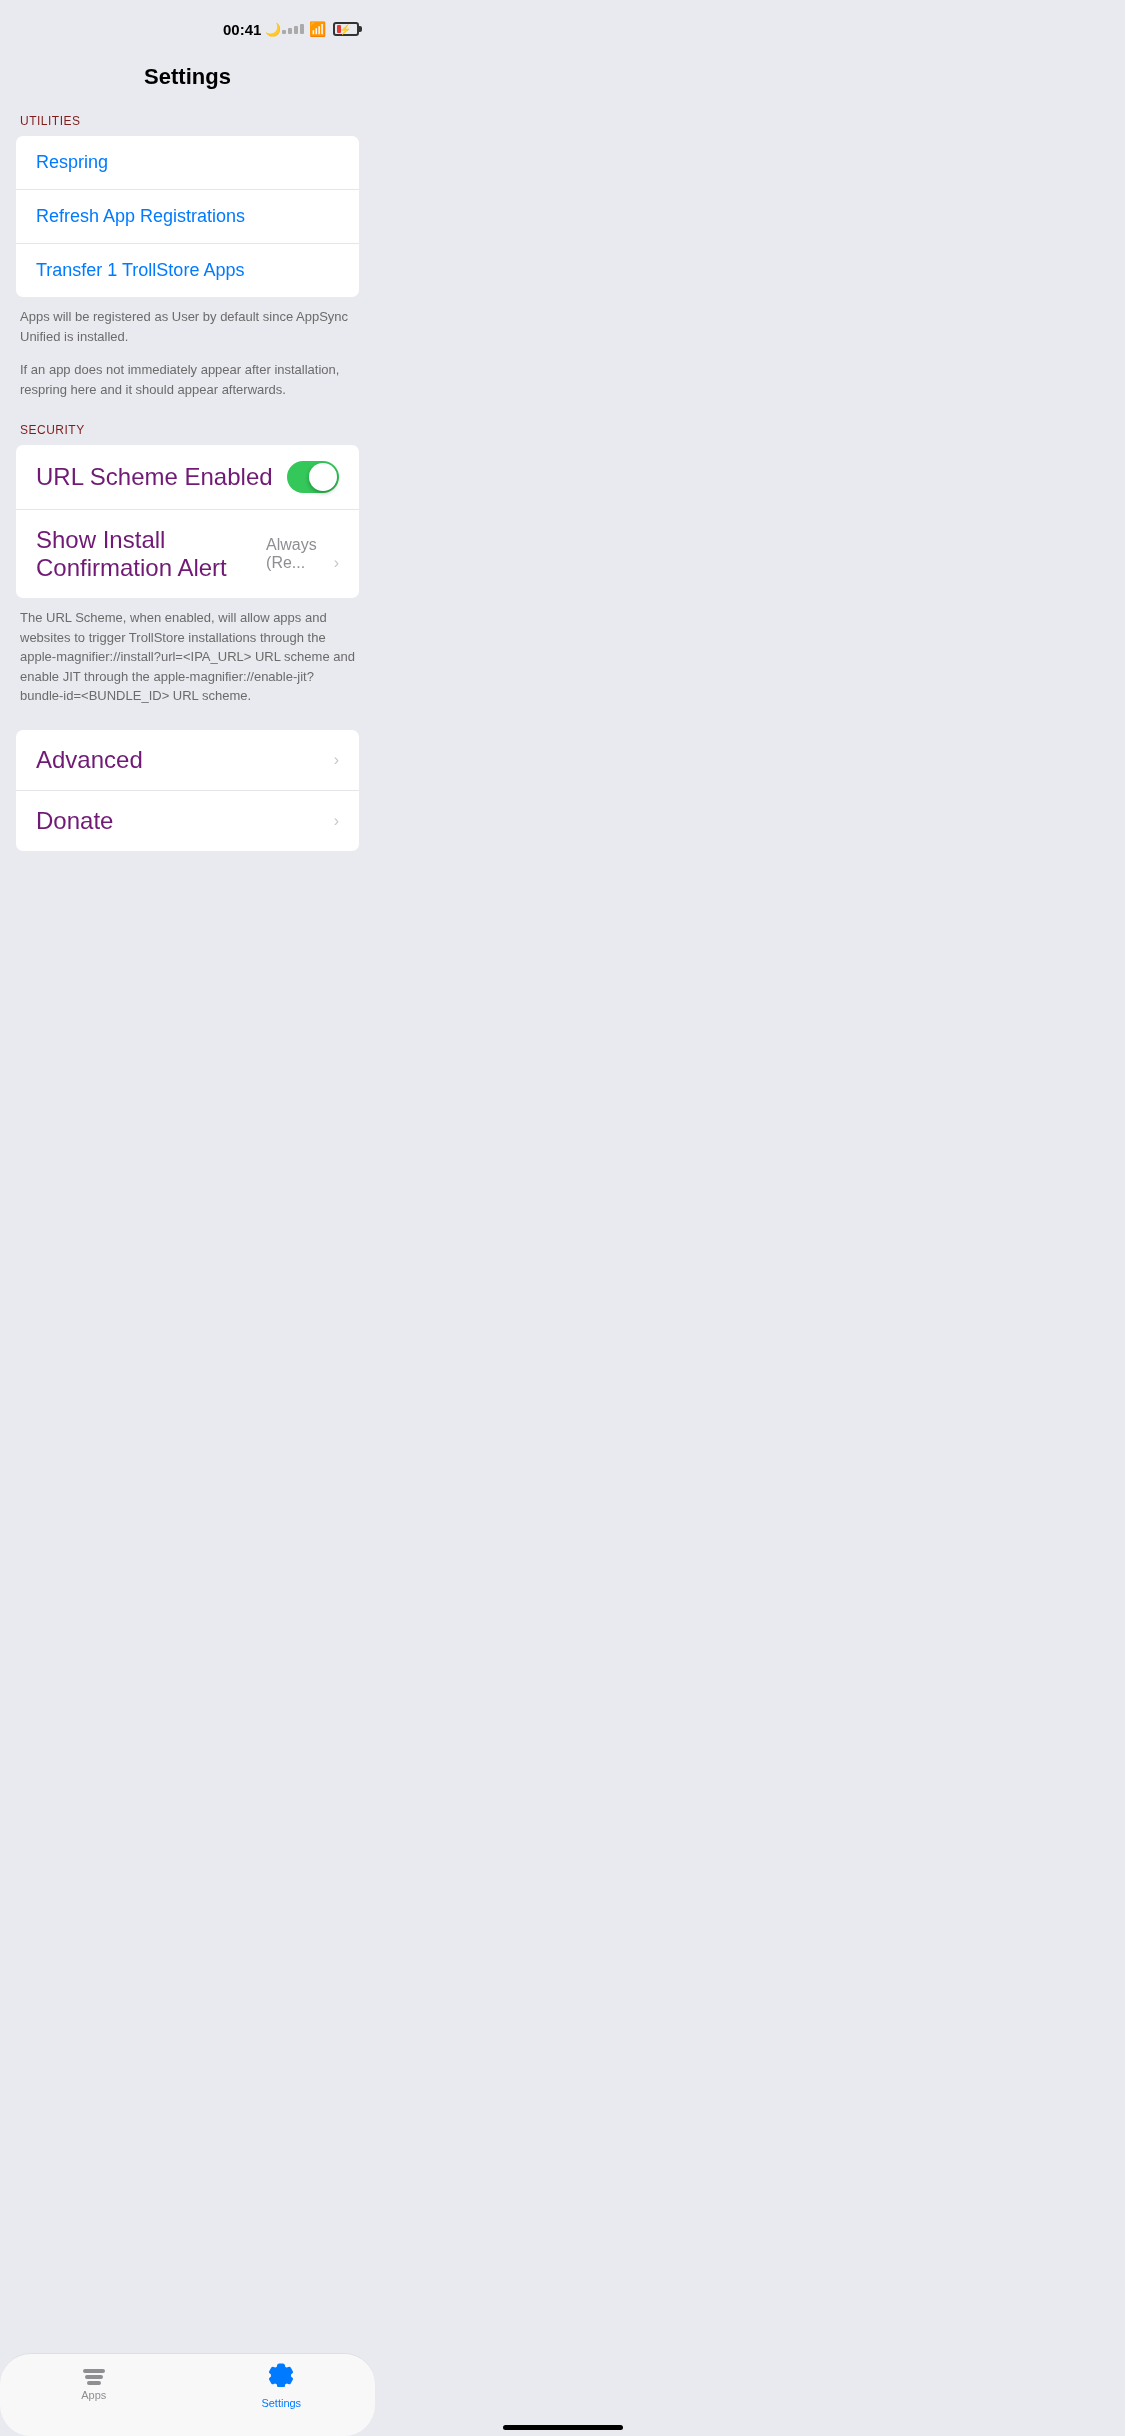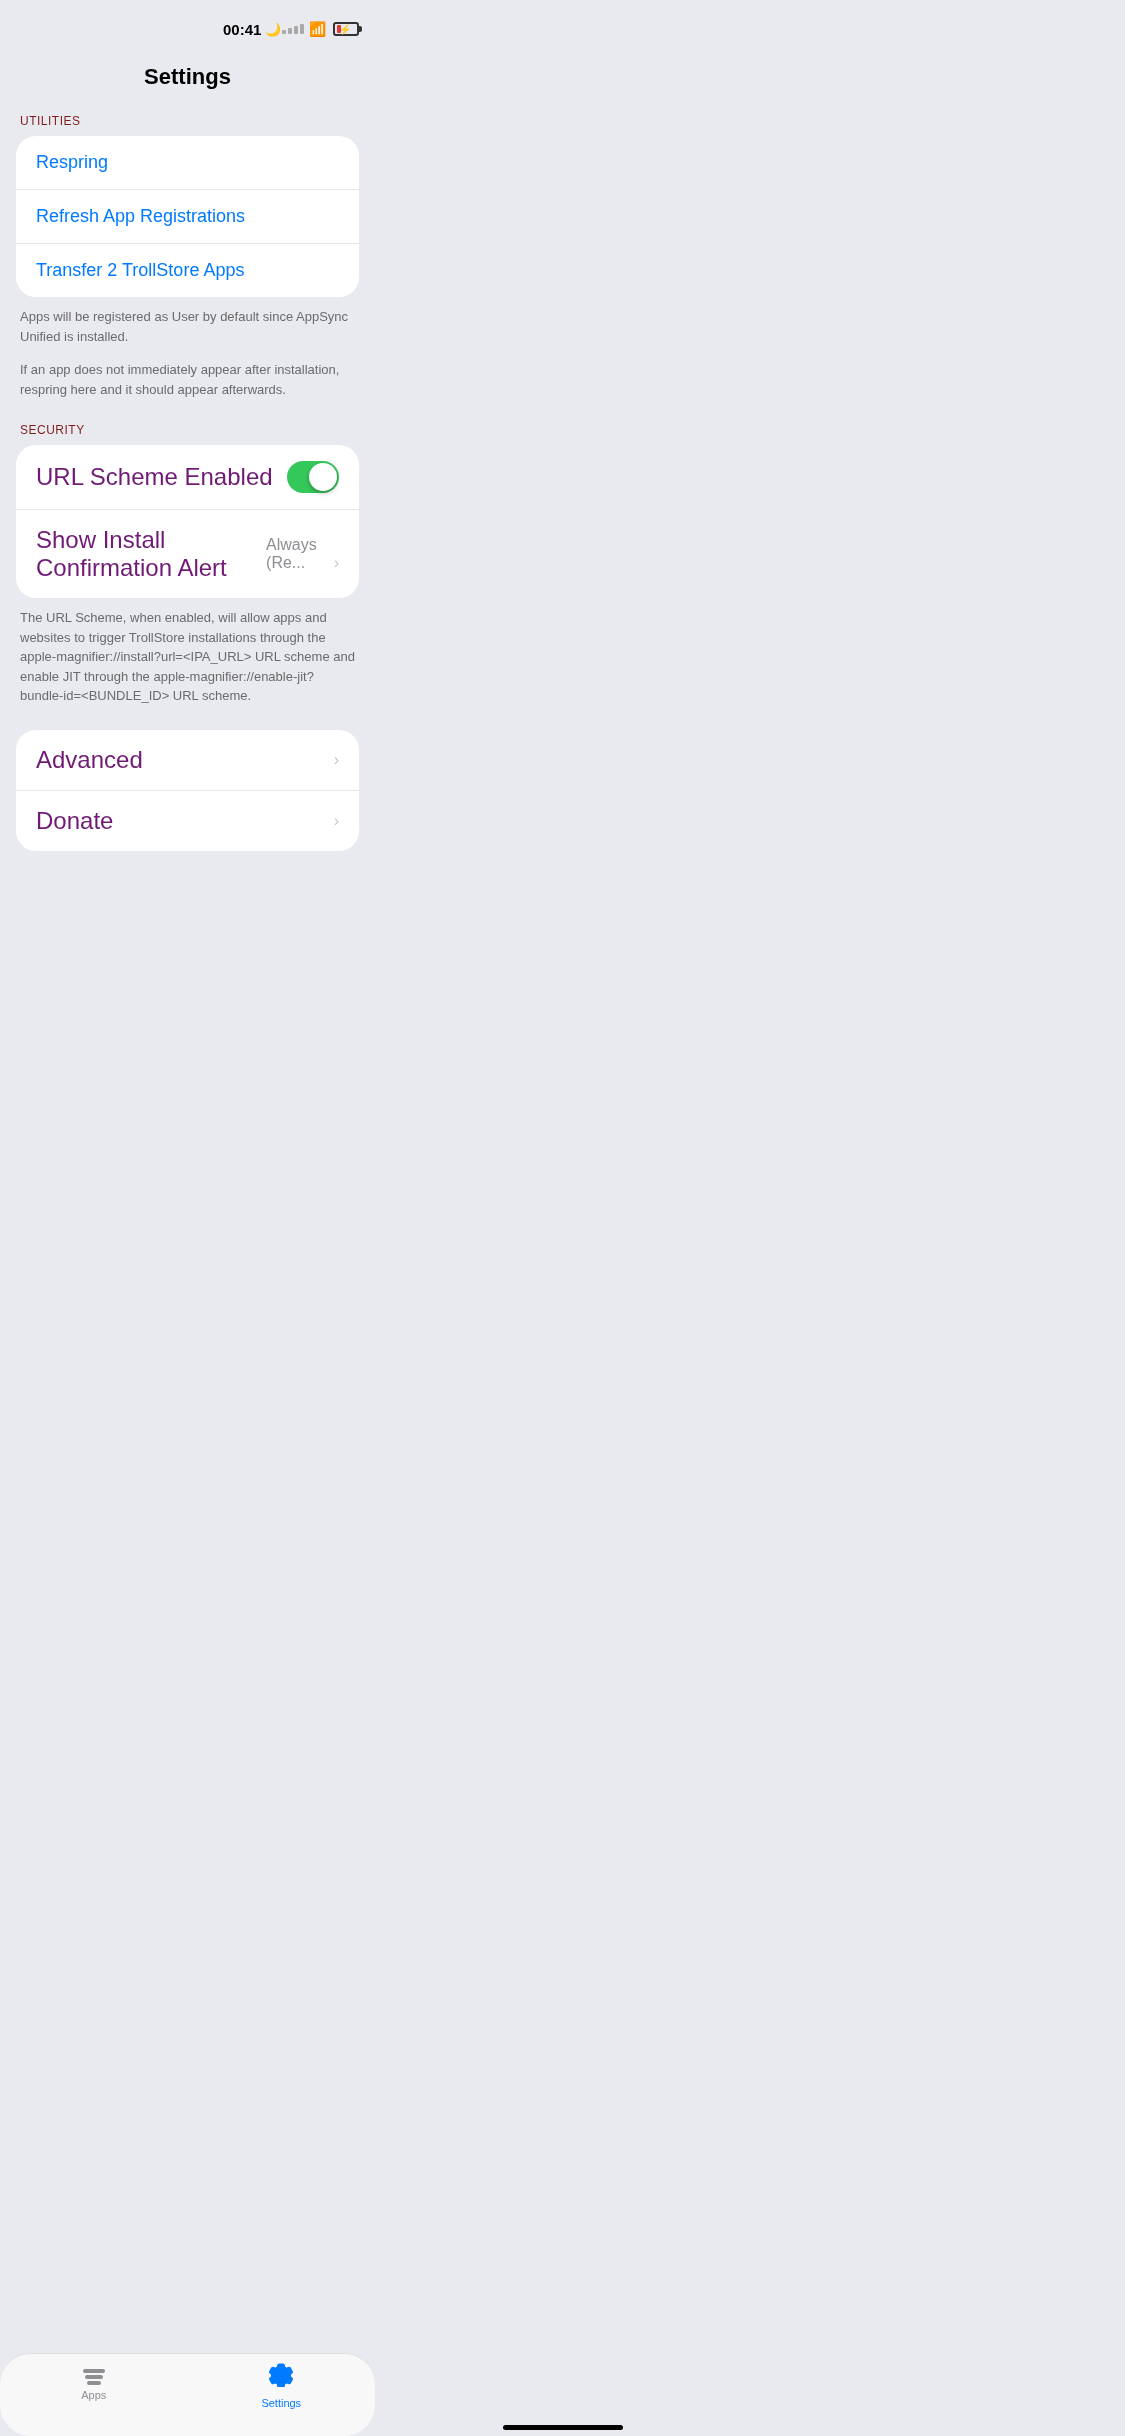--- a/index.html
+++ b/index.html
@@ -108,21 +108,21 @@
       font-weight: 500;
       color: #7f1d1d;
       text-transform: uppercase;
       letter-spacing: 0.5px;
       padding: 0 16px 8px 20px;
     }
 
     
     .card {
       background: #fff;
-      border-radius: 20px;
+      border-radius: 7px;
       margin: 0 16px;
       overflow: hidden;
     }
 
     .card-item {
       padding: 16px 20px;
       border-bottom: 1px solid #e5e5ea;
       display: flex;
       align-items: center;
       justify-content: space-between;
@@ -285,21 +285,21 @@
   <div class="section">
     <div class="section-header">UTILITIES</div>
     <div class="card">
       <div class="card-item">
         <span class="card-item-label-blue">Respring</span>
       </div>
       <div class="card-item">
         <span class="card-item-label-blue">Refresh App Registrations</span>
       </div>
       <div class="card-item">
-        <span class="card-item-label-blue">Transfer 2 TrollStore Apps</span>
+        <span class="card-item-label-blue">Transfer 1 TrollStore Apps</span>
       </div>
     </div>
     <div class="section-footer">Apps will be registered as User by default since AppSync Unified is installed.</div>
     <div class="section-footer" style="padding-top: 10px; padding-bottom: 16px;">If an app does not immediately appear after installation, respring here and it should appear afterwards.</div>
   </div>
 
   <div class="section">
     <div class="section-header">SECURITY</div>
     <div class="card">
       <div class="card-item">

